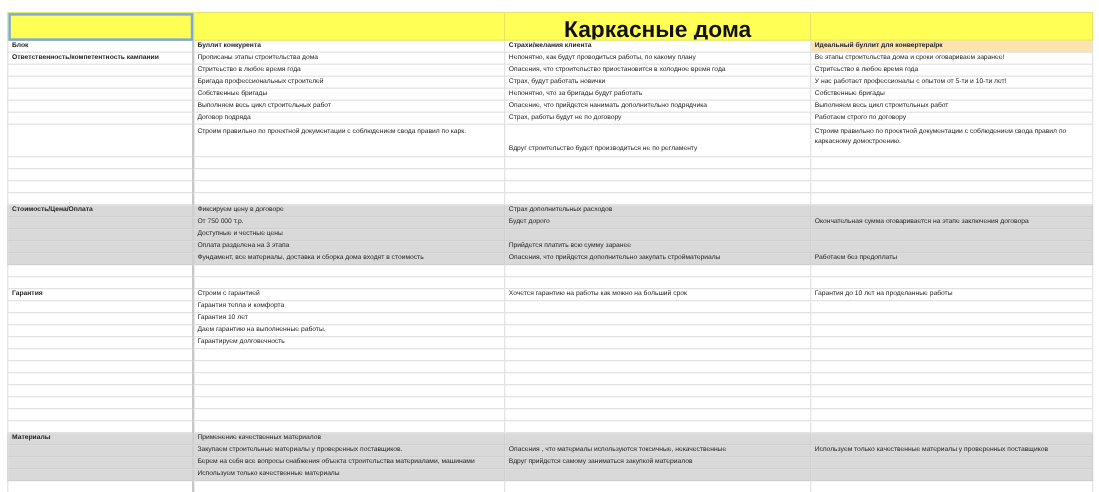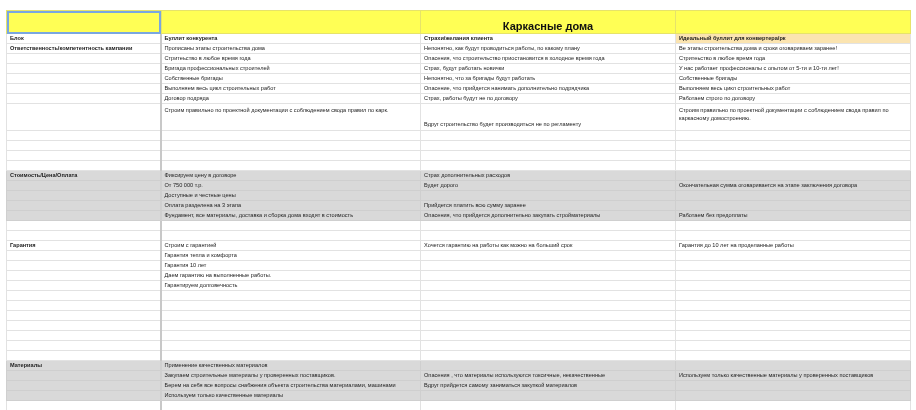--- a/index.html
+++ b/index.html
@@ -9,21 +9,21 @@
   table { border-collapse:collapse; table-layout:fixed; width:904px; }
   col.c0 { width:154px; }
   col.c1 { width:260px; }
   col.c2 { width:255px; }
   col.c3 { width:235px; }
   td { border:1px solid #e2e2e2; padding:0 3px; font-size:5.6px; color:#222;
        white-space:nowrap; overflow:hidden; height:9px; line-height:9px; vertical-align:middle; }
   td.c0 { border-right:2px solid #c8c8c8; }
   tr.title td { background:#ffff55; height:22px; border-color:#e6e36a; }
   tr.title td.sel { outline:2px solid #7aa7e0; outline-offset:-2px; }
-  tr.title td.title-cell { font-size:11px; font-weight:bold; color:#111; text-align:center;
+  tr.title td.title-cell { font-size:19px; font-weight:bold; color:#111; text-align:center;
        vertical-align:bottom; line-height:14px; padding-bottom:0; }
   tr.hdr td { font-weight:bold; }
   tr.hdr td.ideal { background:#fbe4b0; }
   td.bold { font-weight:bold; }
   tr.g td { background:#d9d9d9; border-color:#cfcfcf; }
   tr.tall td { height:22px; vertical-align:top; line-height:8px; padding-top:2px; }
   td.wrap { white-space:normal; }
   td.bottom { vertical-align:bottom !important; padding-bottom:2px; }
 </style>
 </head>

